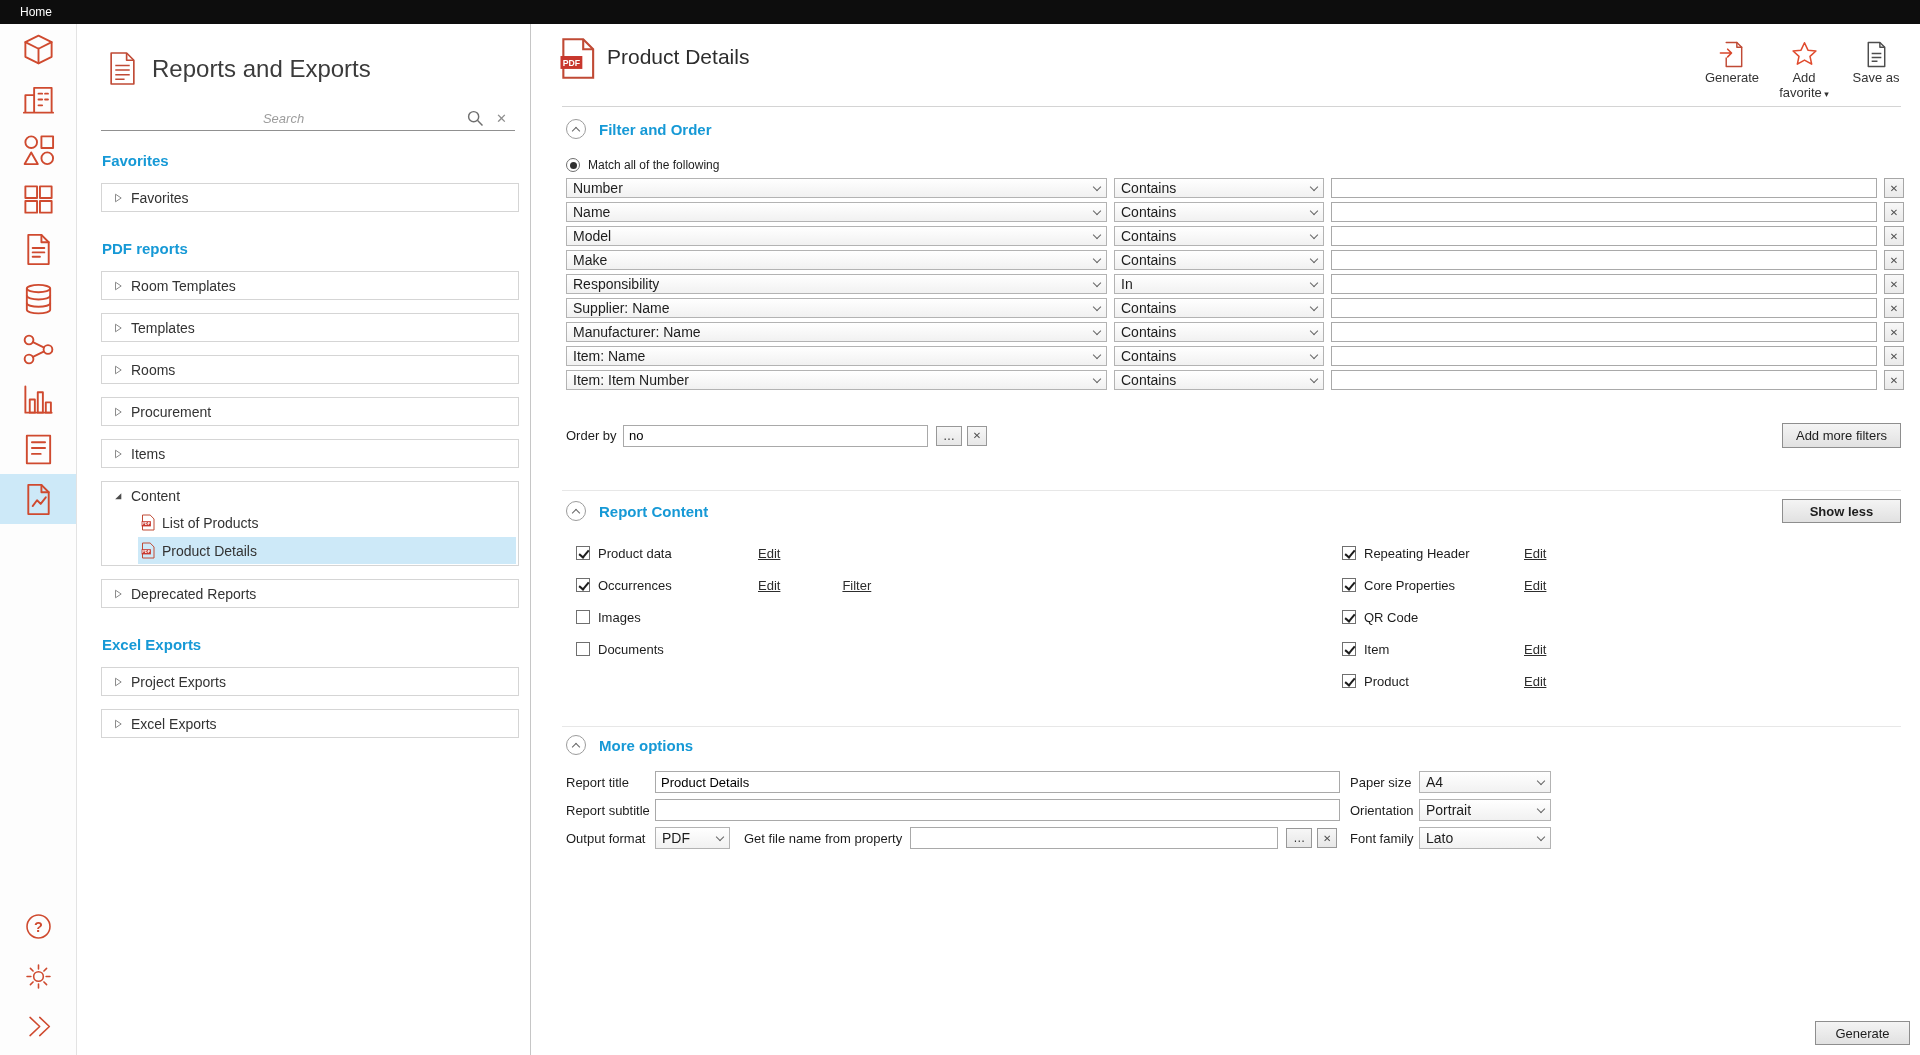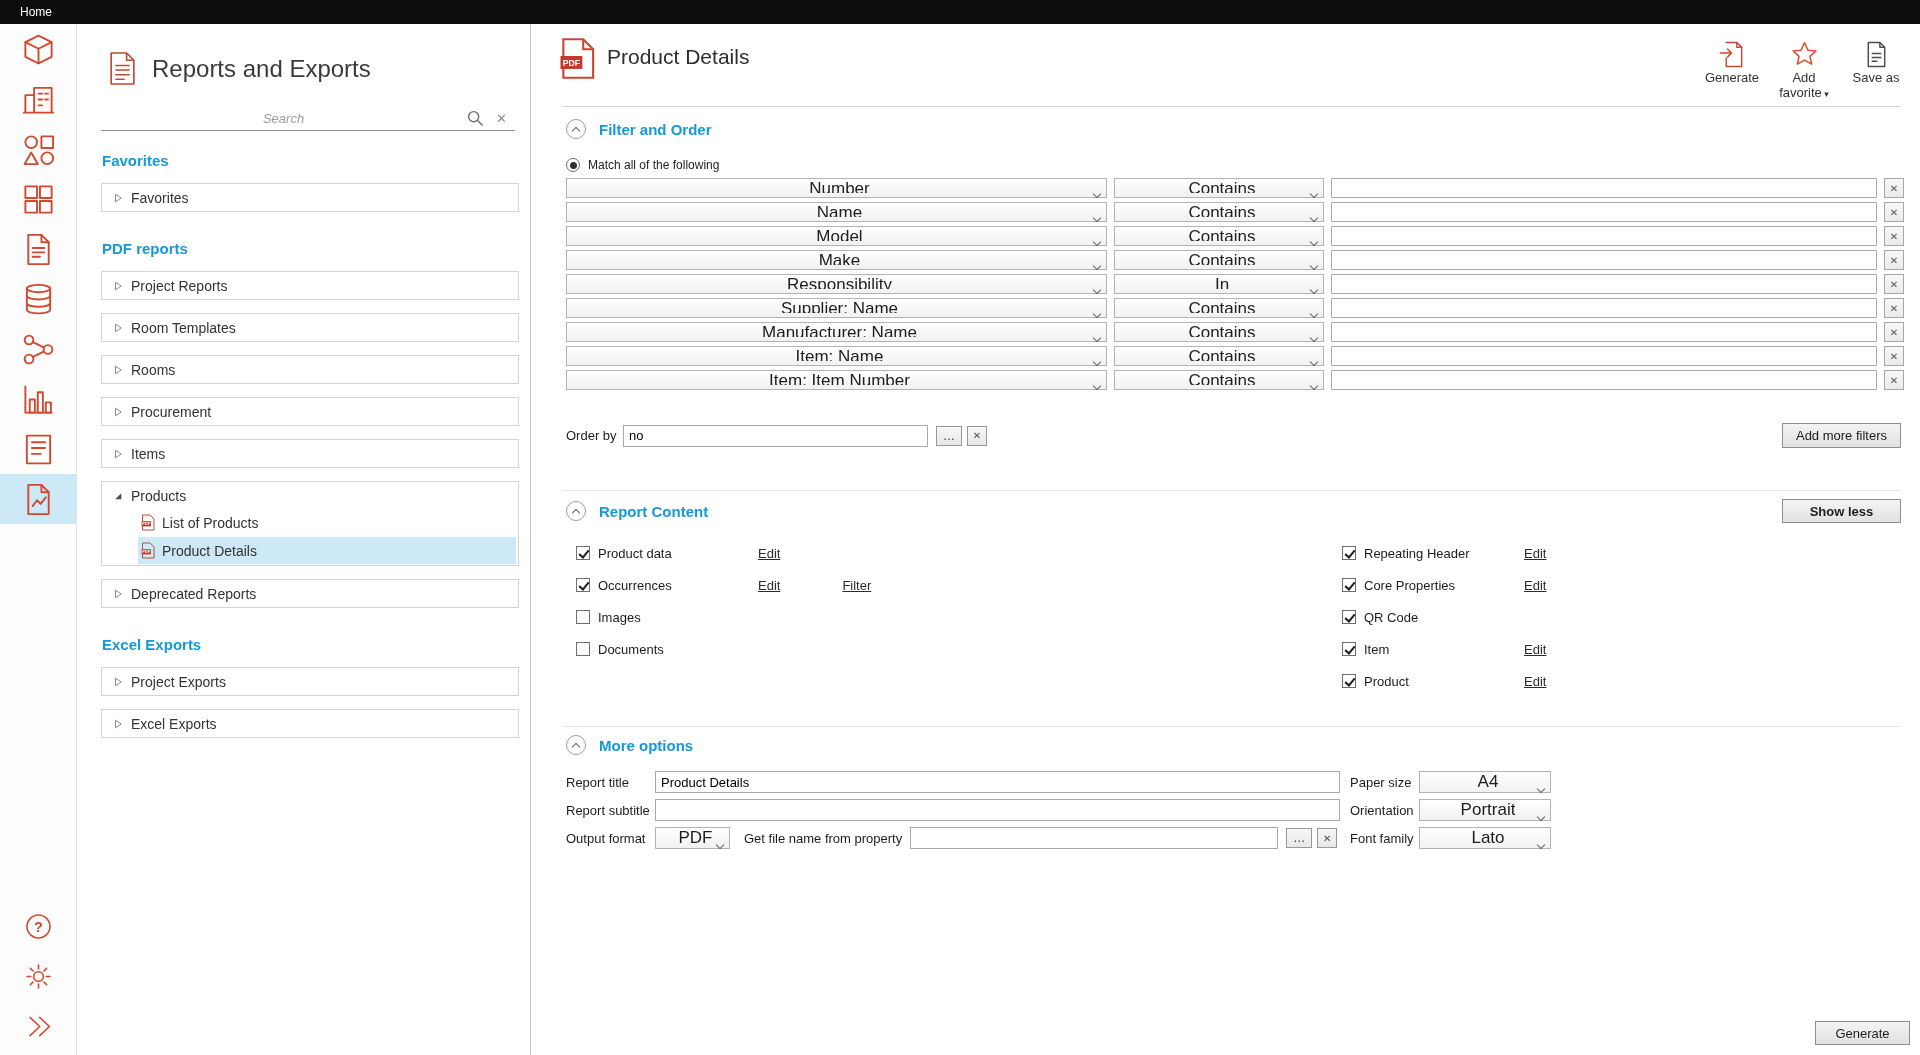--- a/index.html
+++ b/index.html
@@ -56,21 +56,21 @@
 .sec-title{font-size:15px;font-weight:bold;color:var(--accent);}
 .chev{display:inline-block;width:6px;height:6px;border:solid #666;flex:none;}
 .chev.up{border-width:1.5px 1.5px 0 0;transform:rotate(-45deg);}
 .chev.down{border-width:0 1.5px 1.5px 0;transform:rotate(45deg);margin:-2px 6px 0 auto;}
 
 .radio-row{display:flex;align-items:center;gap:8px;margin-top:18px;height:16px;cursor:pointer;}
 .radio{width:14px;height:14px;border-radius:50%;border:1px solid #6f6f6f;display:flex;align-items:center;justify-content:center;flex:none;background:#fff;}
 .radio.checked::after{content:"";width:7px;height:7px;border-radius:50%;background:#303030;}
 .radio-label{font-size:12px;color:#1d1d1d;}
 .filter-grid{display:grid;grid-template-columns:541px 210px 546px 20px;column-gap:7px;row-gap:4px;margin-top:5px;}
-.combo{height:20px;border:1px solid #b3b3b3;background:linear-gradient(#fff,#f1f1f1);display:flex;align-items:center;padding-left:6px;font-size:17px;color:#1d1d1d;cursor:pointer;flex-direction:column;}
+.combo{height:20px;border:1px solid #b3b3b3;background:linear-gradient(#fff,#f1f1f1);display:flex;align-items:center;padding-left:6px;font-size:14px;color:#1d1d1d;cursor:pointer;}
 .combo-text{white-space:nowrap;overflow:hidden;}
 .f-value{height:20px;border:1px solid #a9a9a9;font-size:13px;padding:0 5px;outline:0;min-width:0;}
 .row-x{width:20px;height:20px;border:1px solid #a6a6a6;background:linear-gradient(#f8f8f8,#eaeaea);color:#4f4f4f;font-size:10px;display:flex;align-items:center;justify-content:center;cursor:pointer;}
 .orderby-row{display:flex;align-items:center;margin-top:33px;}
 .ob-label{font-size:13px;color:#1d1d1d;width:57px;flex:none;}
 .ob-input{width:305px;height:22px;border:1px solid #a9a9a9;font-size:13px;padding:0 5px;outline:0;}
 .mini-btn{height:20px;border:1px solid #989898;background:linear-gradient(#f7f7f7,#e7e7e7);color:#333;display:flex;align-items:center;justify-content:center;cursor:pointer;font-size:12px;}
 .mini-ellipsis{width:26px;margin-left:8px;}
 .mini-x{width:20px;margin-left:5px;font-size:10px;color:#4f4f4f;}
 .win-btn{height:25px;border:1px solid #8e8e8e;background:linear-gradient(#f4f4f4,#e1e1e1);font-size:13px;color:#1d1d1d;display:flex;align-items:center;justify-content:center;cursor:pointer;}
@@ -262,40 +262,40 @@
         </div>
       </div>
       <div class="sb-sec-header">PDF reports</div>
       <div class="sb-box">
         <div class="sb-row">
           <span class="icon expander">
             <svg viewBox="0 0 10 10" width="10" height="10">
               <path d="M2.5 1.2v7.6L8.2 5z" fill="#fff" stroke="#8c8c8c"></path>
             </svg>
           </span>
-          <span class="sb-label">Project Reports</span>
-        </div>
-      </div>
-      <div class="sb-box">
-        <div class="sb-row">
-          <span class="icon expander">
-            <svg viewBox="0 0 10 10" width="10" height="10">
-              <path d="M2.5 1.2v7.6L8.2 5z" fill="#fff" stroke="#8c8c8c"></path>
-            </svg>
-          </span>
           <span class="sb-label">Room Templates</span>
         </div>
       </div>
       <div class="sb-box">
         <div class="sb-row">
           <span class="icon expander">
             <svg viewBox="0 0 10 10" width="10" height="10">
               <path d="M2.5 1.2v7.6L8.2 5z" fill="#fff" stroke="#8c8c8c"></path>
             </svg>
           </span>
+          <span class="sb-label">Templates</span>
+        </div>
+      </div>
+      <div class="sb-box">
+        <div class="sb-row">
+          <span class="icon expander">
+            <svg viewBox="0 0 10 10" width="10" height="10">
+              <path d="M2.5 1.2v7.6L8.2 5z" fill="#fff" stroke="#8c8c8c"></path>
+            </svg>
+          </span>
           <span class="sb-label">Rooms</span>
         </div>
       </div>
       <div class="sb-box">
         <div class="sb-row">
           <span class="icon expander">
             <svg viewBox="0 0 10 10" width="10" height="10">
               <path d="M2.5 1.2v7.6L8.2 5z" fill="#fff" stroke="#8c8c8c"></path>
             </svg>
           </span>
@@ -312,21 +312,21 @@
           <span class="sb-label">Items</span>
         </div>
       </div>
       <div class="sb-box">
         <div class="sb-row">
           <span class="icon expander">
             <svg viewBox="0 0 10 10" width="10" height="10">
               <path d="M8.3 2.2v6.1H2.2z" fill="#4c4c4c"></path>
             </svg>
           </span>
-          <span class="sb-label">Products</span>
+          <span class="sb-label">Content</span>
         </div>
         <div class="sb-child">
           <span class="icon">
             <svg viewBox="0 0 14 17" fill="none">
               <path d="M1.5 1h7.6L13 4.9V16H1.5z" stroke="#c04a35"></path>
               <rect x="0.6" y="7.2" width="9.3" height="5.2" fill="#c8372d"></rect>
               <text x="5.2" y="11.3" font-size="4" fill="#fff" text-anchor="middle" font-weight="bold" font-family="Liberation Sans,sans-serif">PDF</text>
             </svg>
           </span>
           <span>List of Products</span>

